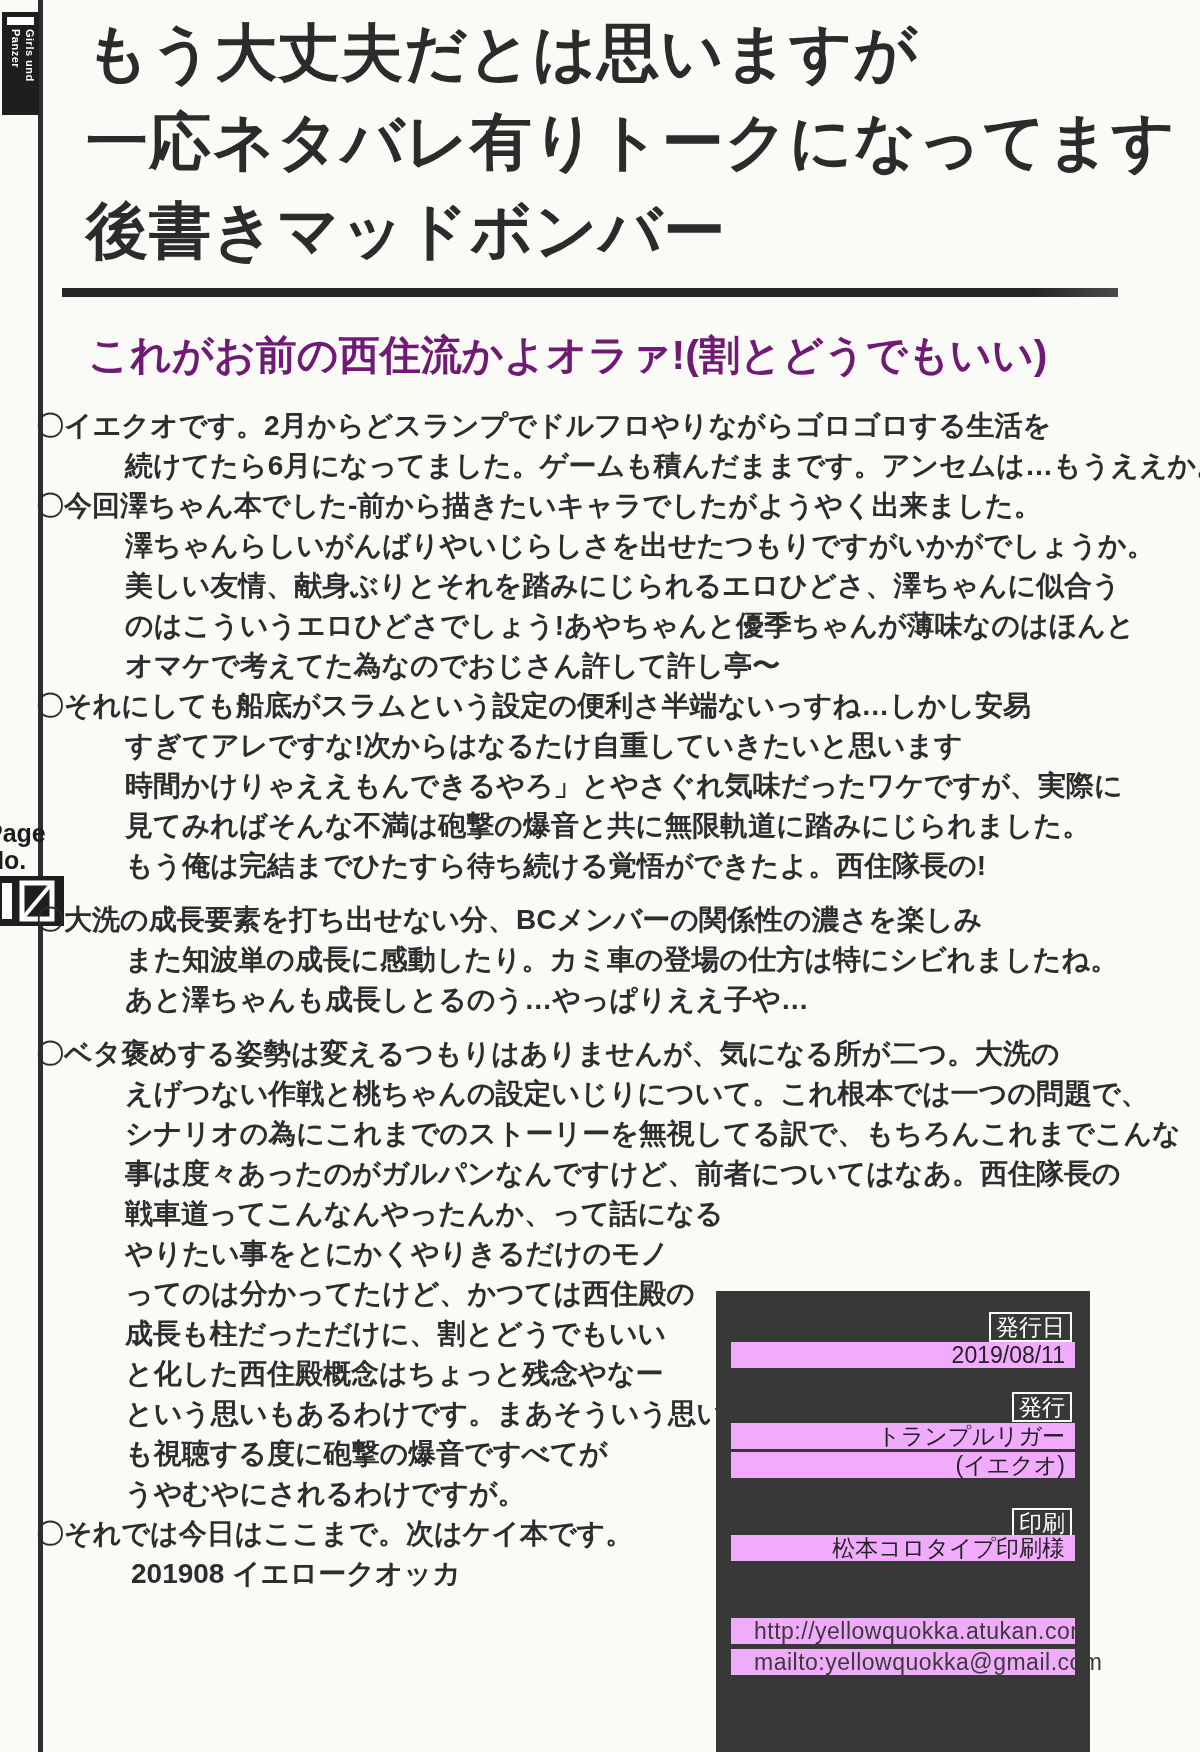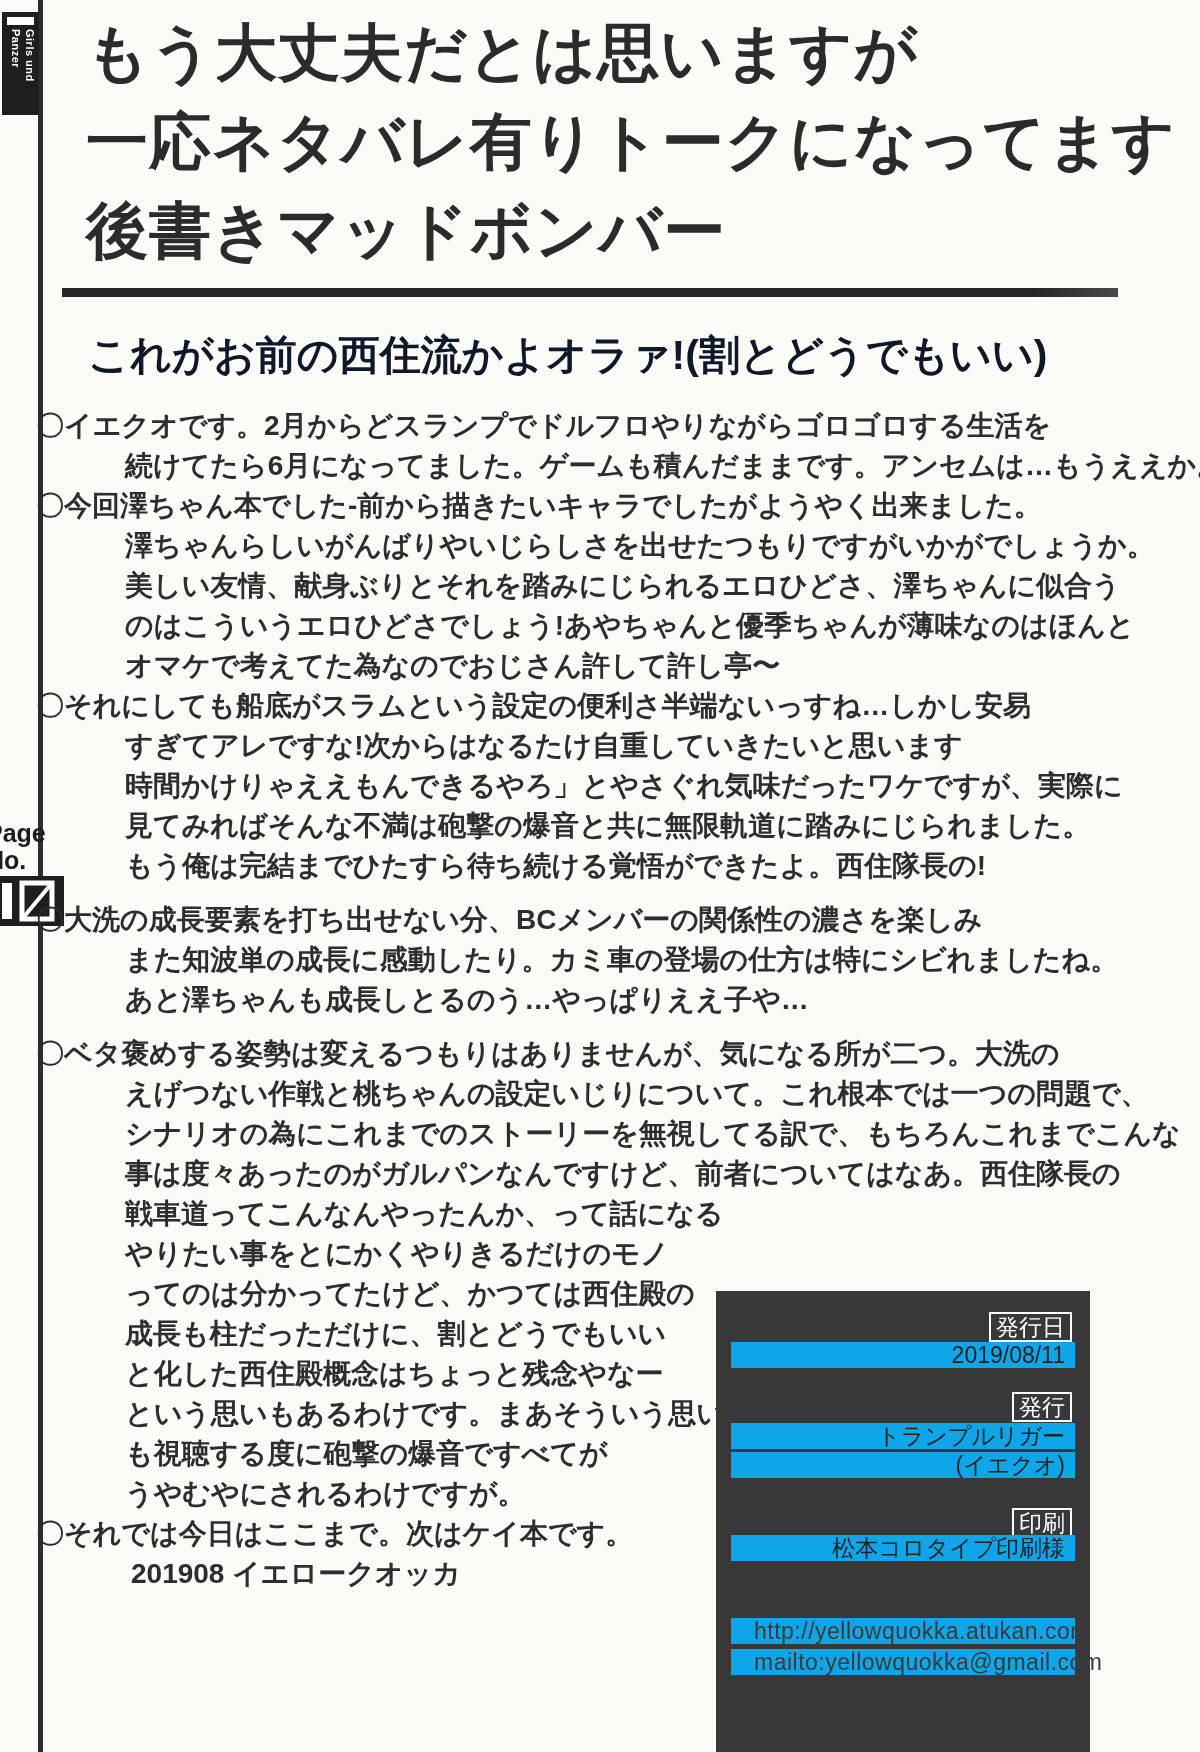--- a/index.html
+++ b/index.html
@@ -48,21 +48,21 @@
   }
   .title-rule {
     position:absolute; left:62px; top:288px; width:1056px; height:9px;
     background:linear-gradient(to right,#262626 92%,#4a4a4a 100%);
   }
 
   
   .heading {
     position:absolute; left:88px; top:330px; width:1100px;
     font-size:41px; line-height:50px; font-weight:900;
-    color:#0f172a; white-space:nowrap;
+    color:#701a75; white-space:nowrap;
   }
   .body-text {
     position:absolute; left:0; top:406px; width:1200px;
   }
   .line {
     font-size:28px; line-height:40px; font-weight:bold;
     color:#2d2d2d; white-space:nowrap;
   }
   .line.para  { padding-left:36px; }
   .line.cont  { padding-left:125px; }
@@ -75,21 +75,21 @@
     background:#383838;
   }
   .co-label {
     position:absolute; right:18px;
     border:2px solid #fff; color:#fff;
     font-size:23px; line-height:26px; font-weight:500;
     padding:0 5px; white-space:nowrap;
   }
   .co-bar {
     position:absolute; left:15px; width:344px; height:26px;
-    background:#0ea5e9;
+    background:#f0abfc;
     font-size:23px; line-height:26px; font-weight:500; color:#222;
     text-align:right; padding-right:10px; box-sizing:border-box;
     white-space:nowrap;
   }
   .co-bar.url {
     text-align:left; padding-left:23px; padding-right:4px;
     font-weight:400; font-size:23px; color:#3a3a3a;
     letter-spacing:0.5px;
   }
 </style>

